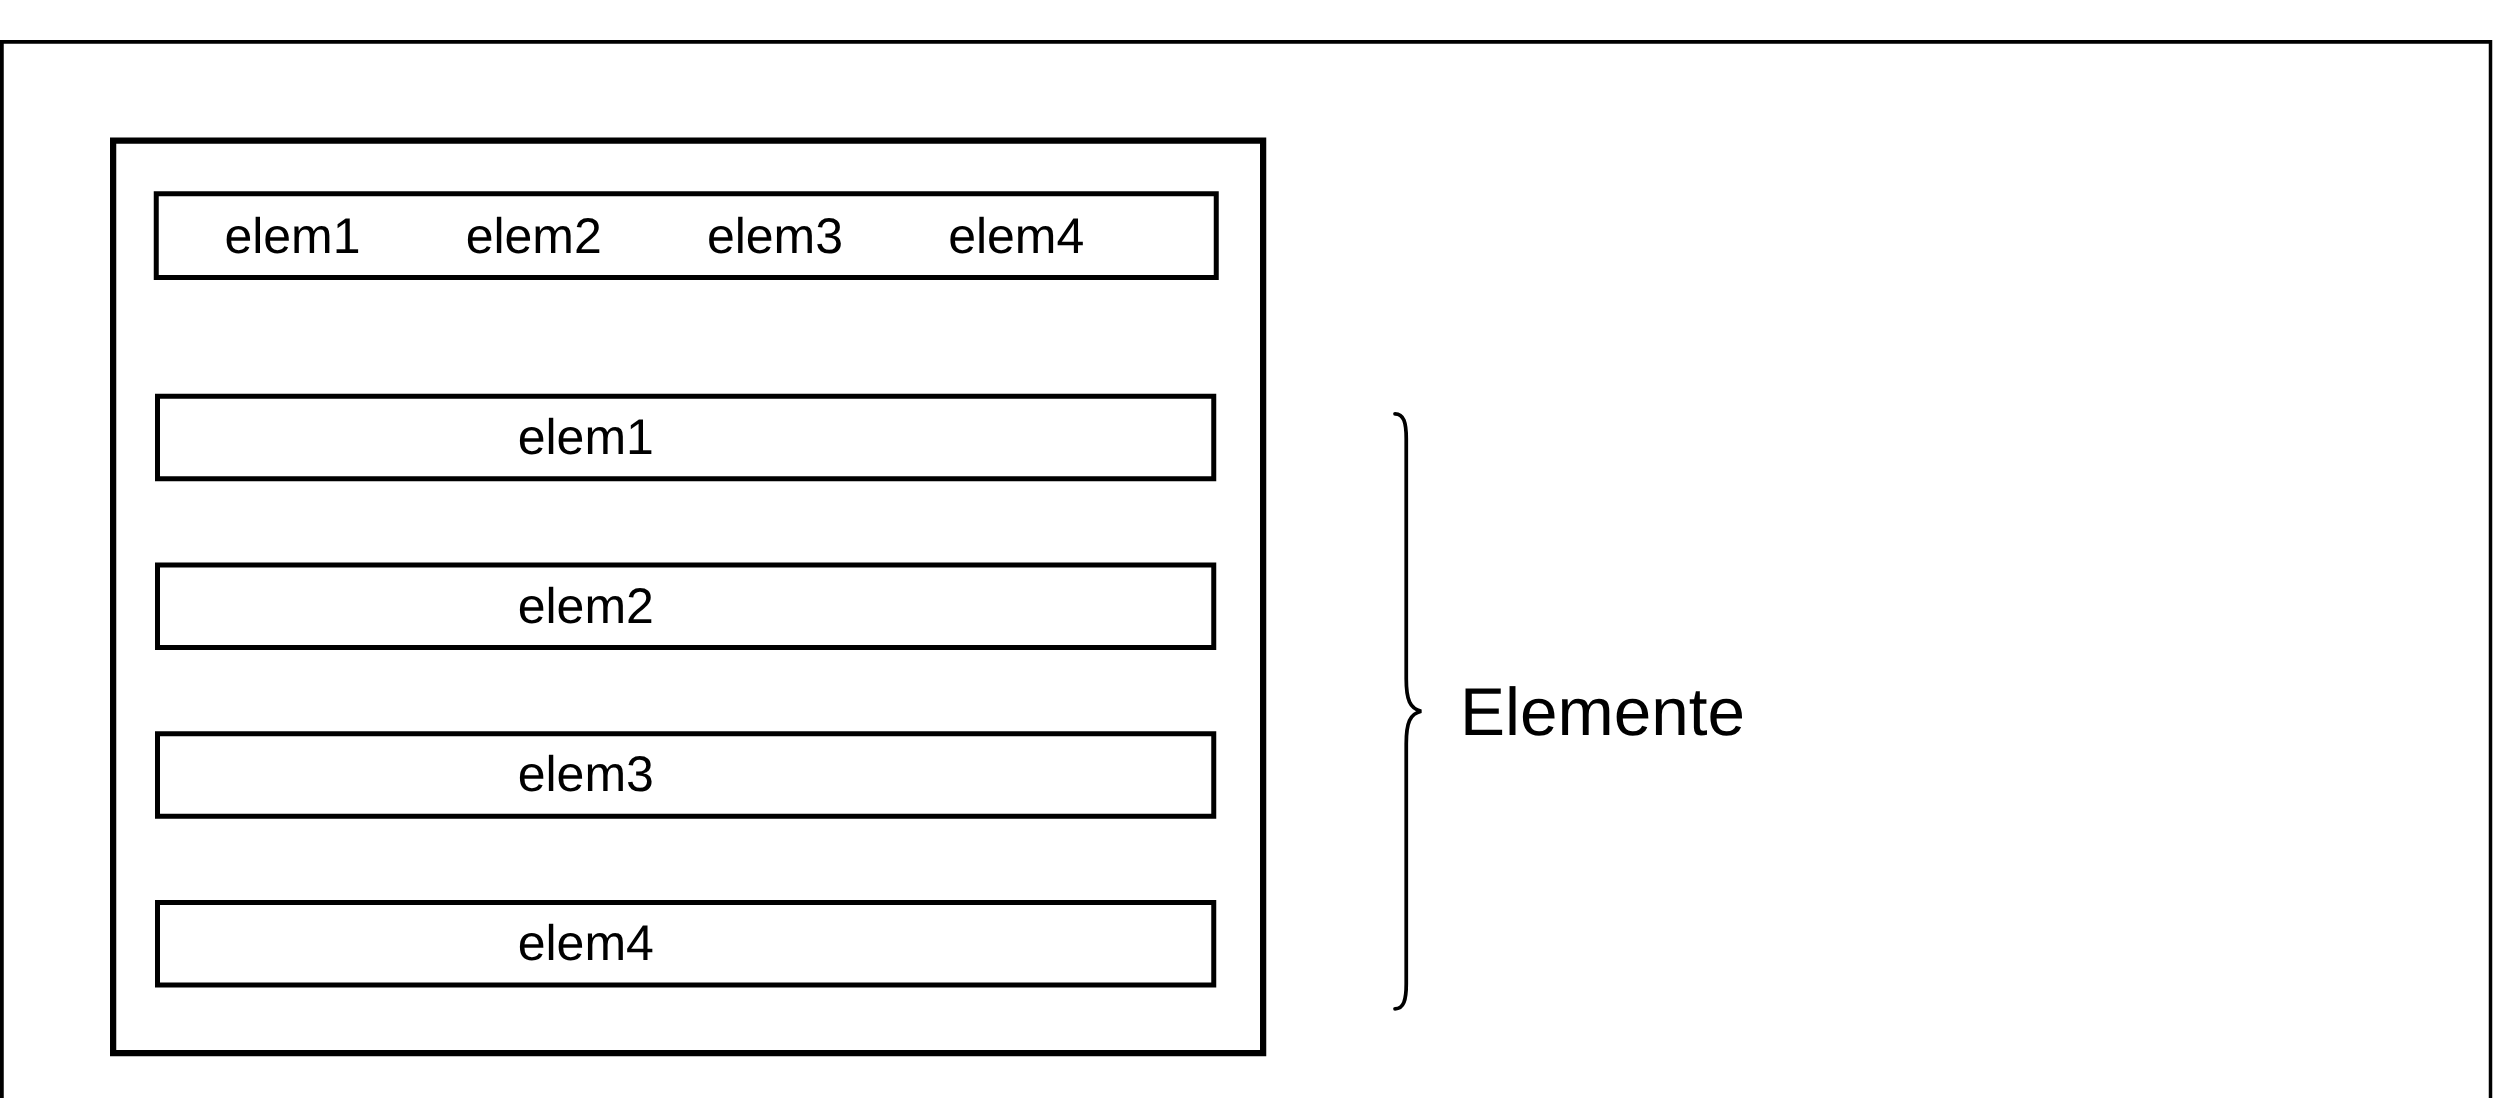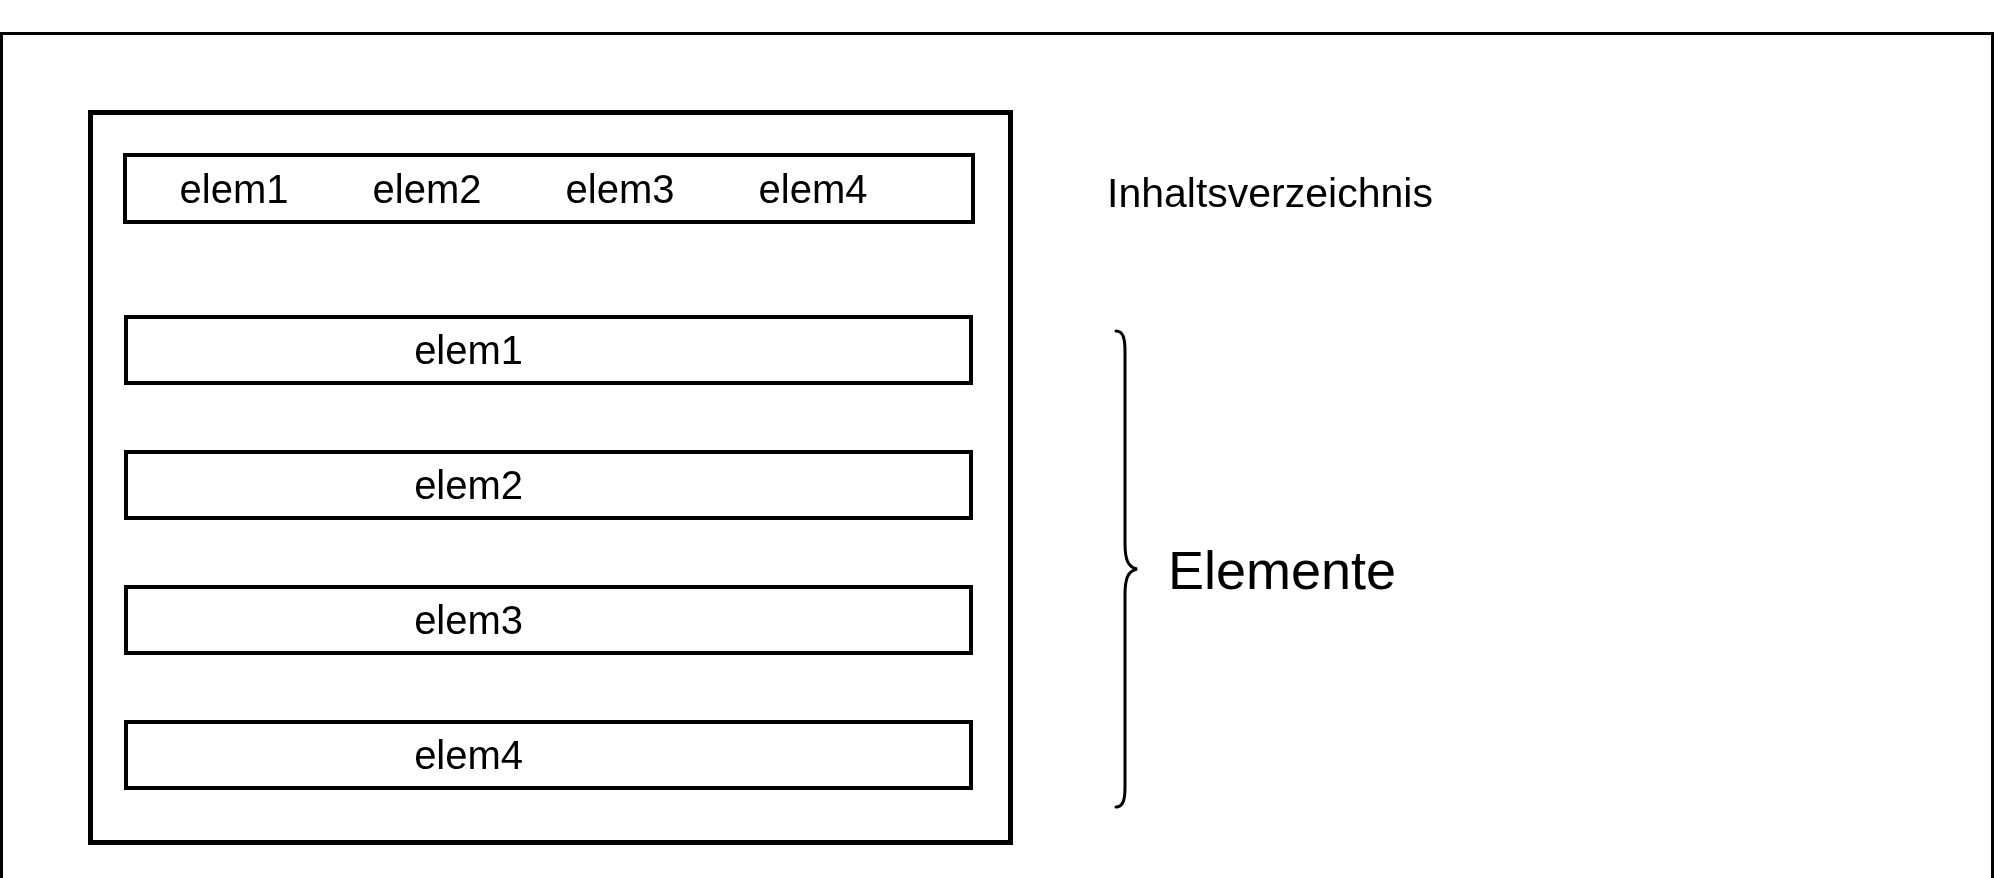--- a/index.html
+++ b/index.html
@@ -133,21 +133,20 @@
       </div>
     </div>
     <div class="elem-row r4">
       <div class="row-label-wrap">
         <span class="row-label">elem4</span>
       </div>
     </div>
 
   </div>
 
-  <div class="annot-toc">Inhaltsverzeichnis</div>
 
   <svg class="brace" viewBox="0 0 32 480" preserveAspectRatio="none">
     <path d="M 7 2
              C 14 2, 16 9, 16 22
              L 16 214
              C 16 231, 19 238, 28 240
              C 19 242, 16 249, 16 266
              L 16 458
              C 16 471, 14 478, 7 478" fill="none" stroke="#000000" stroke-width="3" stroke-linecap="round"></path>
   </svg>

